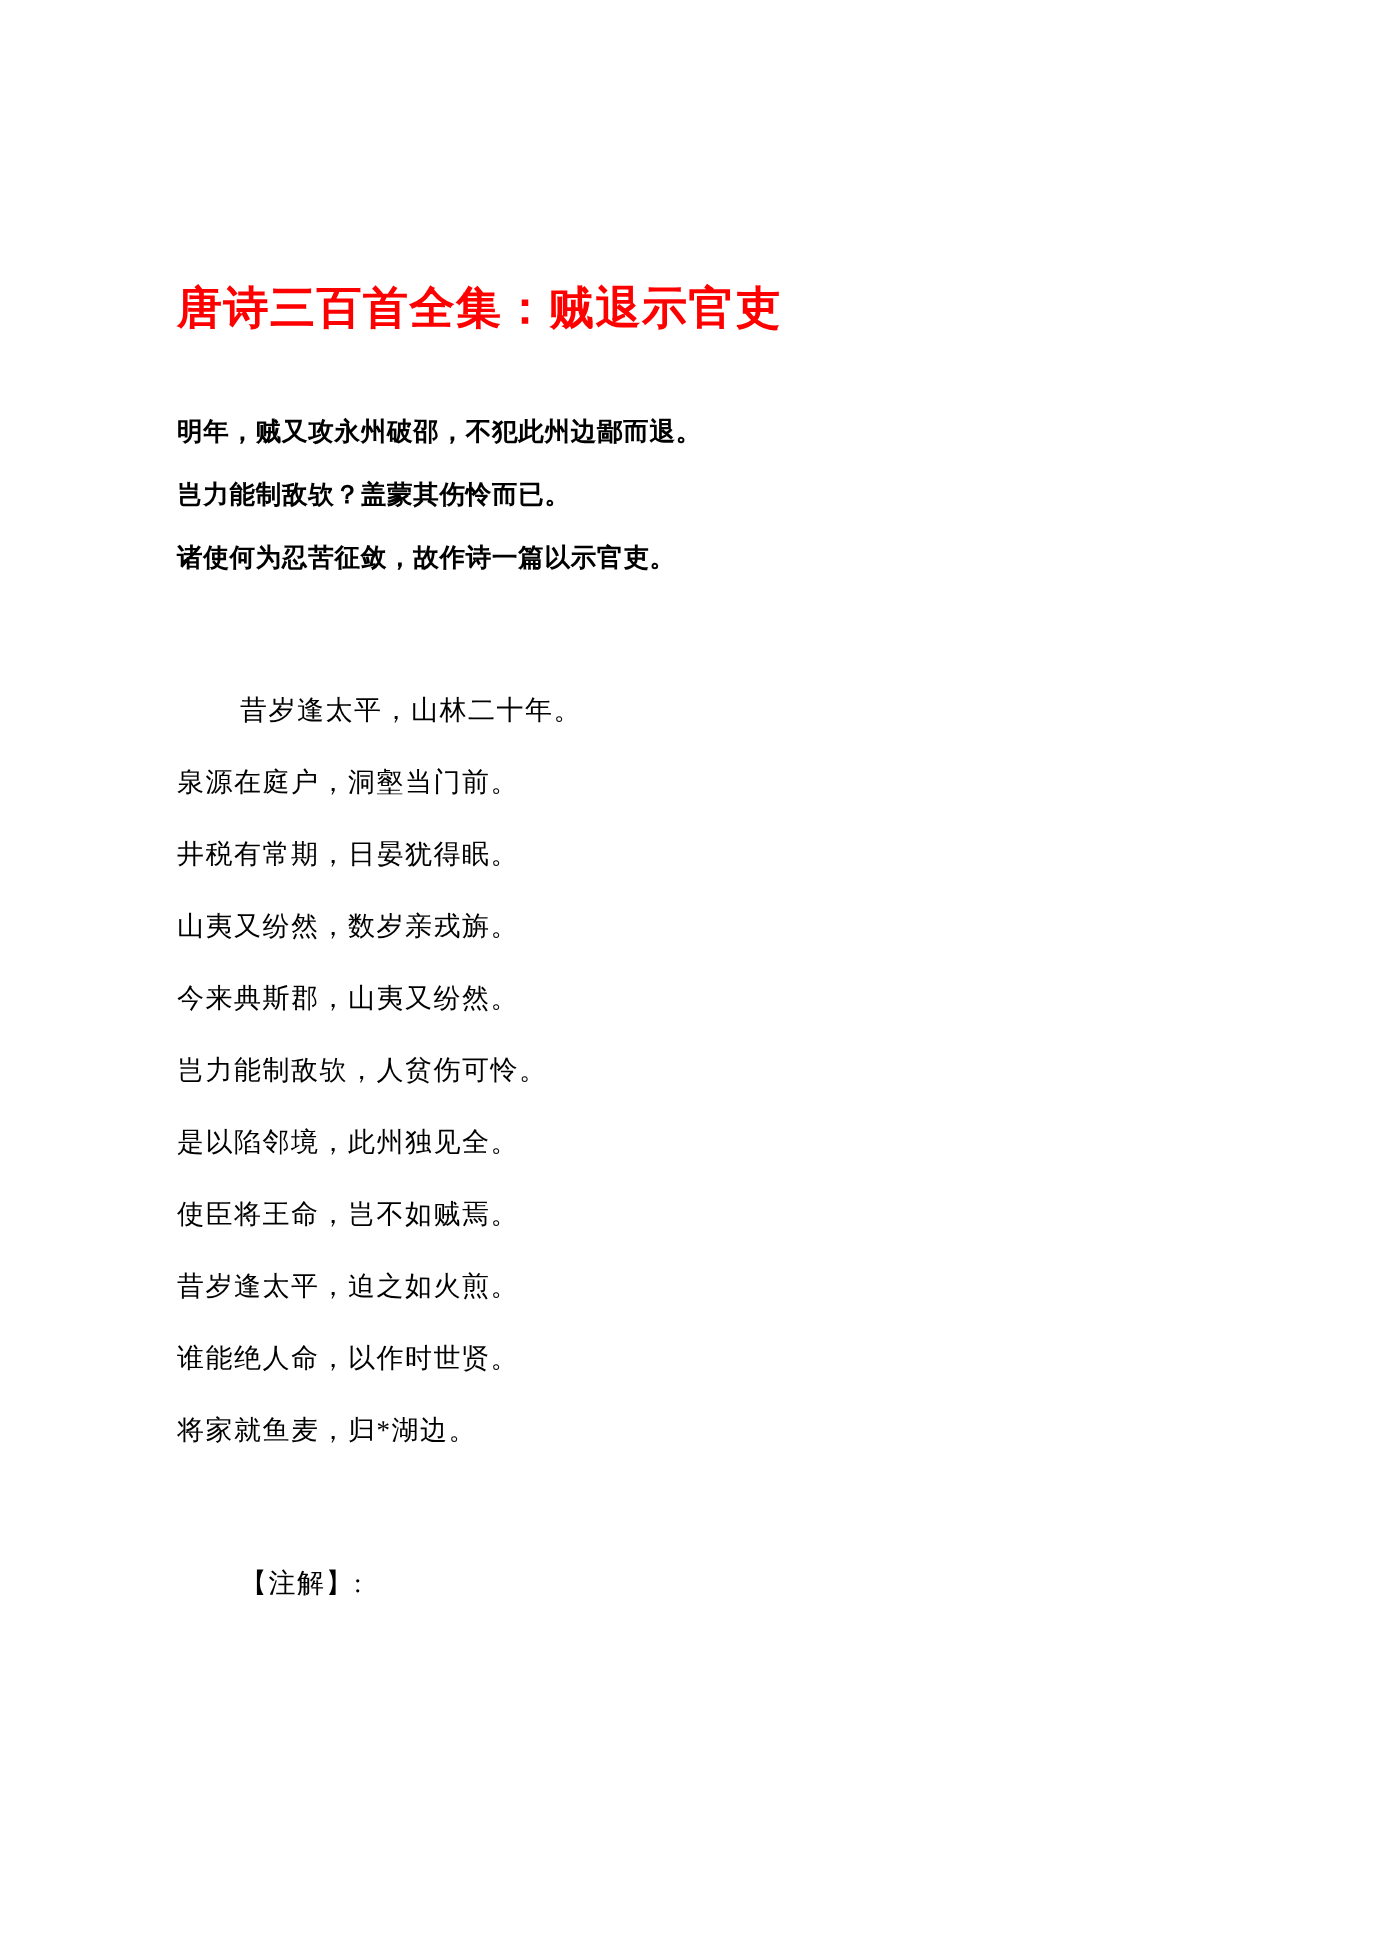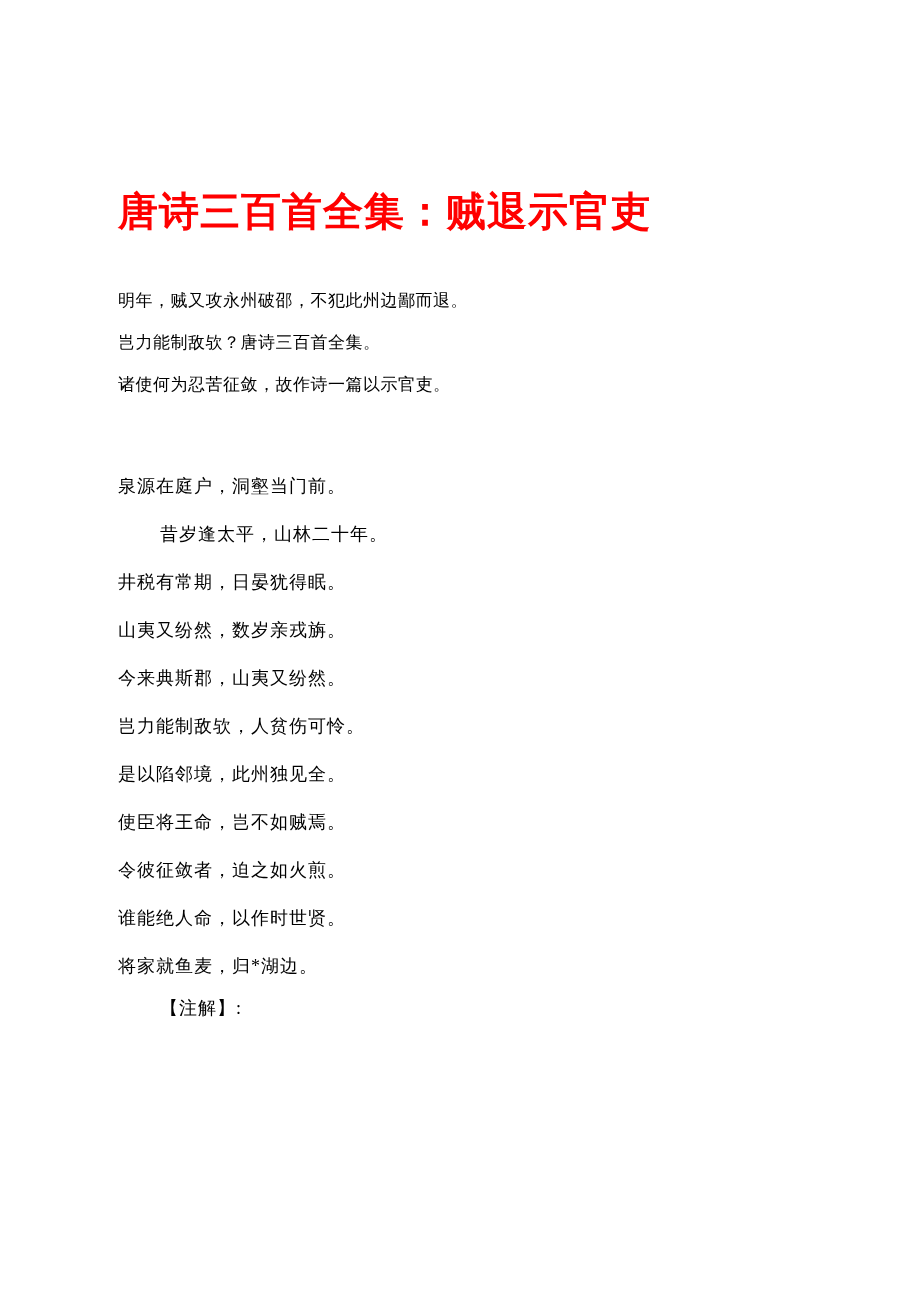--- a/index.html
+++ b/index.html
@@ -18,79 +18,81 @@
     position: relative;
     width: 920px;
     height: 1302px;
     box-sizing: border-box;
     padding: 0 118px;
     background: #ffffff;
   }
   .doc-title {
     margin: 0;
     padding-top: 186px;
-    font-size: 40px;
+    font-size: 30px;
     font-weight: bold;
     color: #FF0000;
     letter-spacing: 1px;
     line-height: 1.3;
     text-align: left;
     white-space: nowrap;
   }
   .preface {
     margin-top: 42px;
+    font-weight: bold;
   }
   .preface .line {
     font-size: 17px;
     line-height: 42px;
     color: #000000;
     letter-spacing: 0.5px;
   }
   .poem {
     margin-top: 56px;
   }
   .poem .line {
     font-size: 18px;
     line-height: 48px;
     color: #000000;
     letter-spacing: 1px;
   }
   .poem .line.indent {
     text-indent: 42px;
   }
   .notes-heading {
+    margin-top: 60px;
     font-size: 18px;
     line-height: 36px;
     letter-spacing: 1px;
     text-indent: 42px;
     font-weight: normal;
   }
 </style>
 </head>
 <body>
 
 <div class="page">
 
   <h1 class="doc-title">唐诗三百首全集：贼退示官吏</h1>
 
   <div class="preface">
     <div class="line">明年，贼又攻永州破邵，不犯此州边鄙而退。</div>
-    <div class="line">岂力能制敌欤？唐诗三百首全集。</div>
+    <div class="line">岂力能制敌欤？盖蒙其伤怜而已。</div>
     <div class="line">诸使何为忍苦征敛，故作诗一篇以示官吏。</div>
   </div>
 
   <div class="poem">
+    <div class="line indent">昔岁逢太平，山林二十年。</div>
     <div class="line">泉源在庭户，洞壑当门前。</div>
-    <div class="line indent">昔岁逢太平，山林二十年。</div>
     <div class="line">井税有常期，日晏犹得眠。</div>
     <div class="line">山夷又纷然，数岁亲戎旃。</div>
     <div class="line">今来典斯郡，山夷又纷然。</div>
     <div class="line">岂力能制敌欤，人贫伤可怜。</div>
     <div class="line">是以陷邻境，此州独见全。</div>
     <div class="line">使臣将王命，岂不如贼焉。</div>
-    <div class="line">令彼征敛者，迫之如火煎。</div>
+    <div class="line">昔岁逢太平，迫之如火煎。</div>
     <div class="line">谁能绝人命，以作时世贤。</div>
     <div class="line">将家就鱼麦，归*湖边。</div>
   </div>
 
   <div class="notes-heading">【注解】:</div>
 
 </div>
 
 </body></html>

